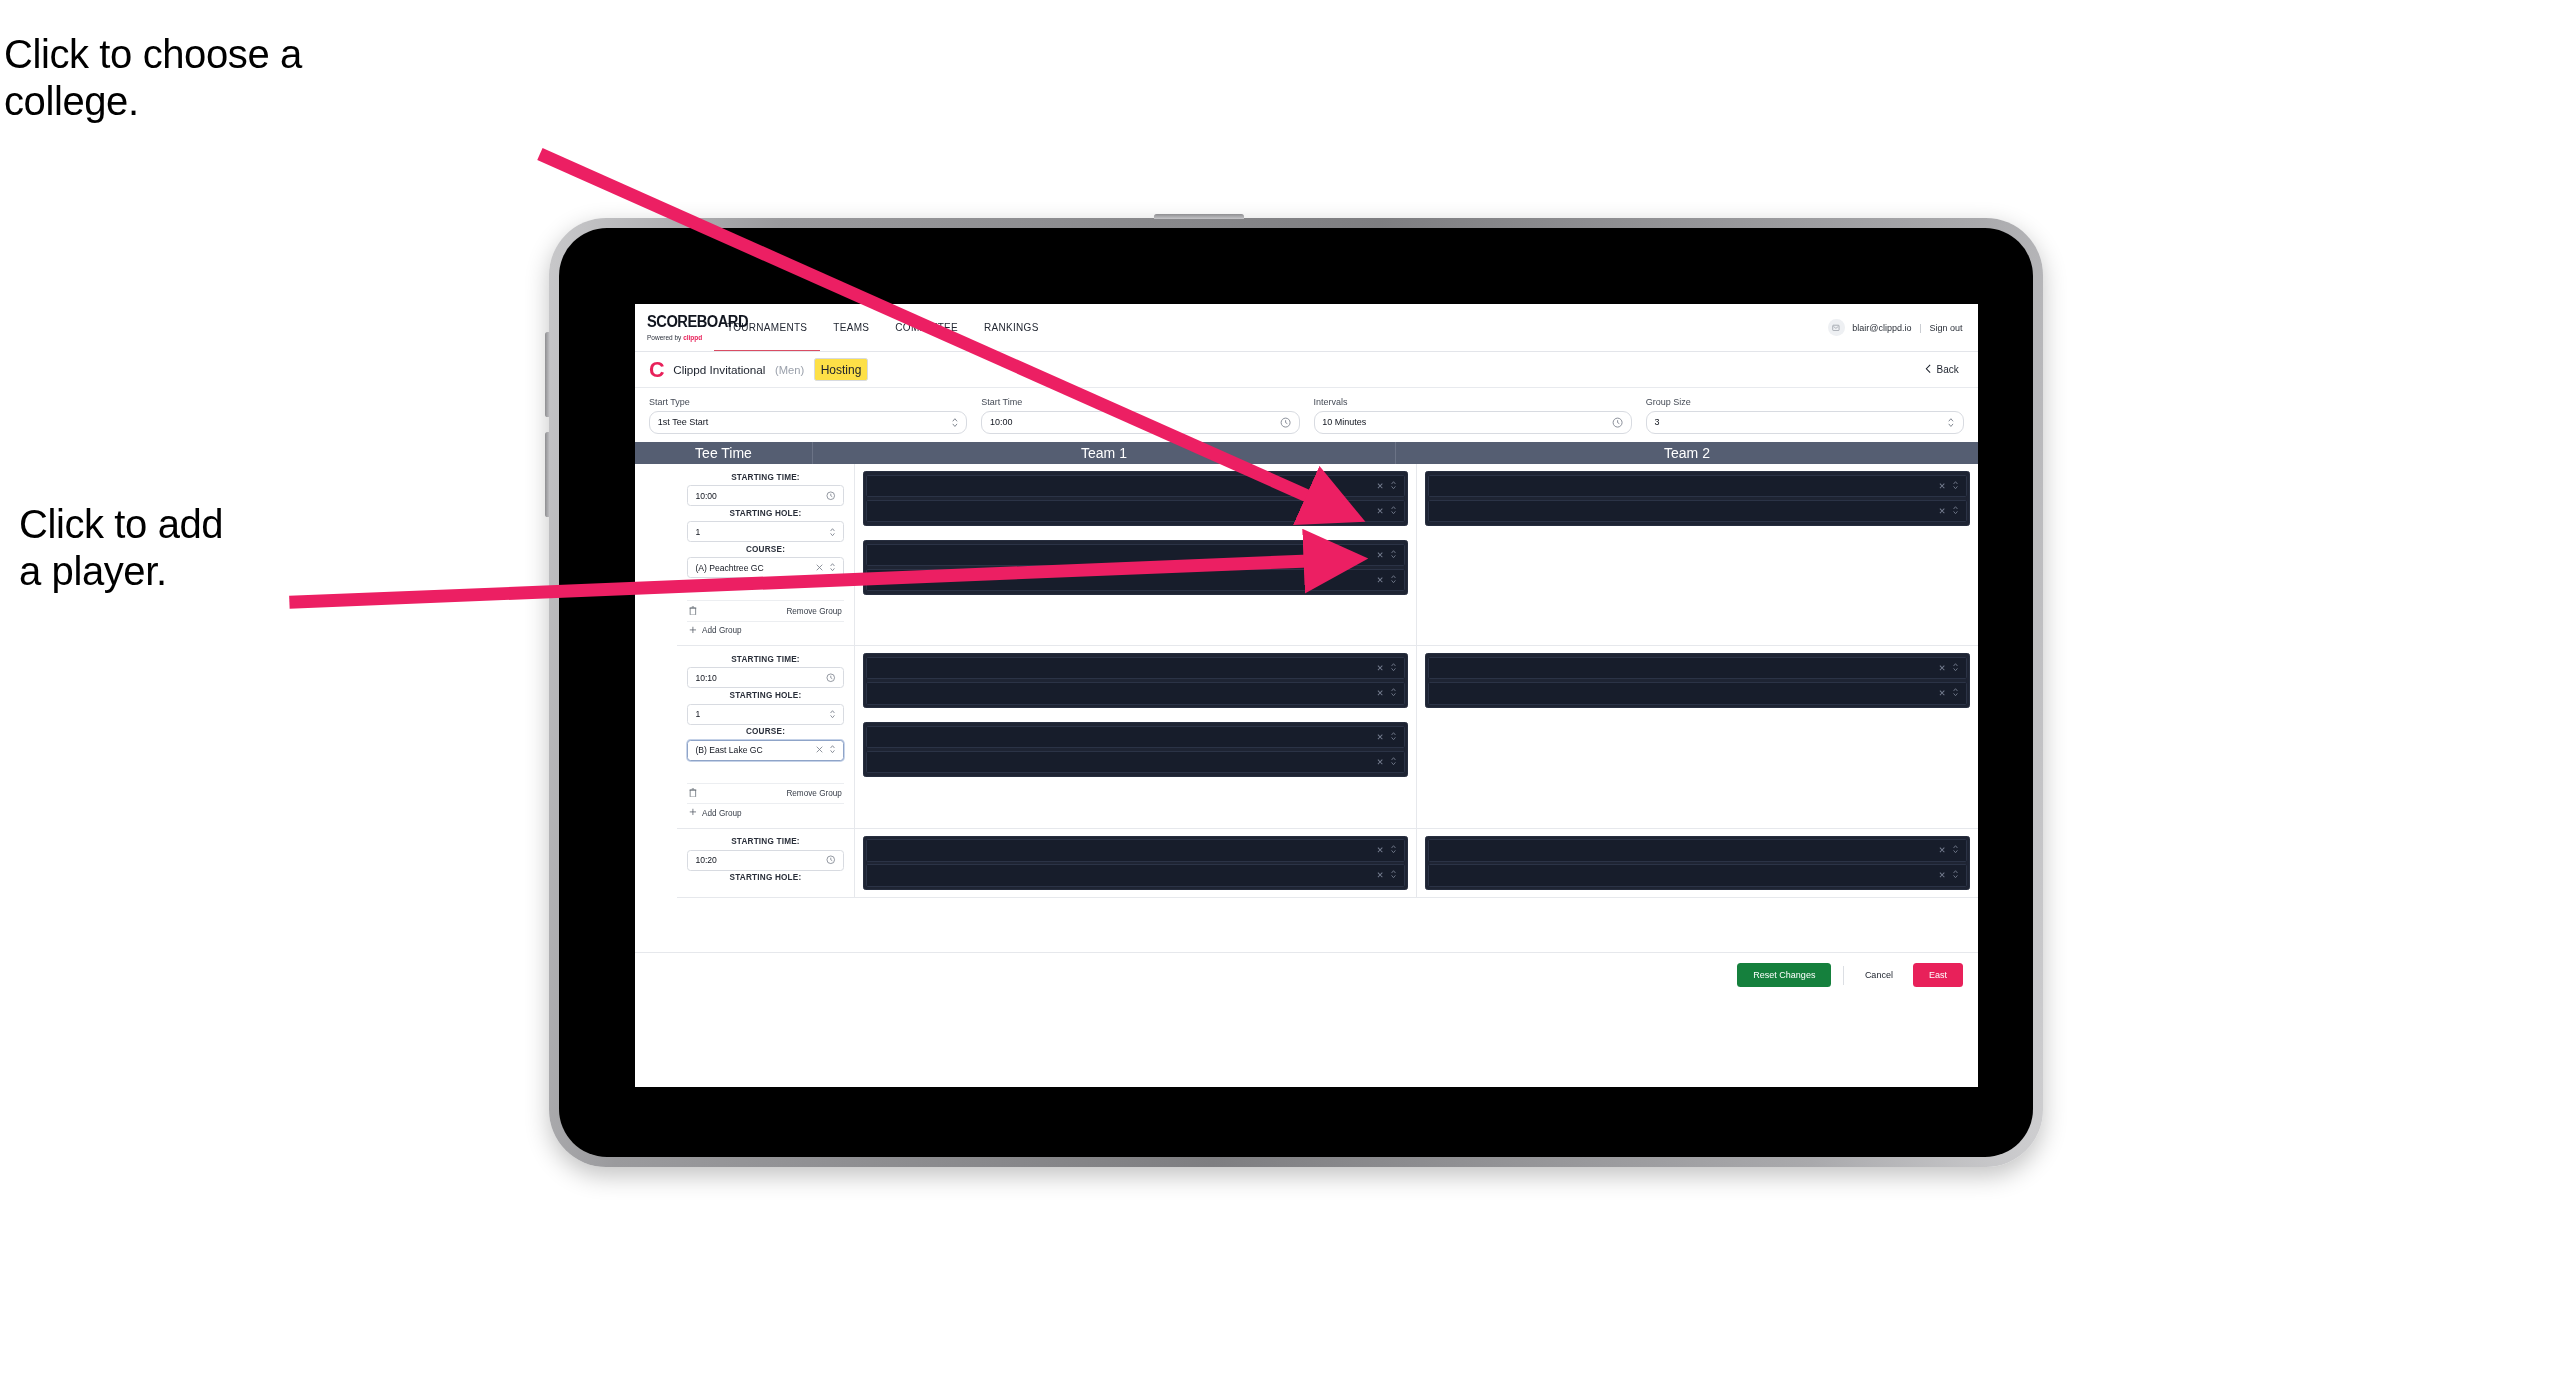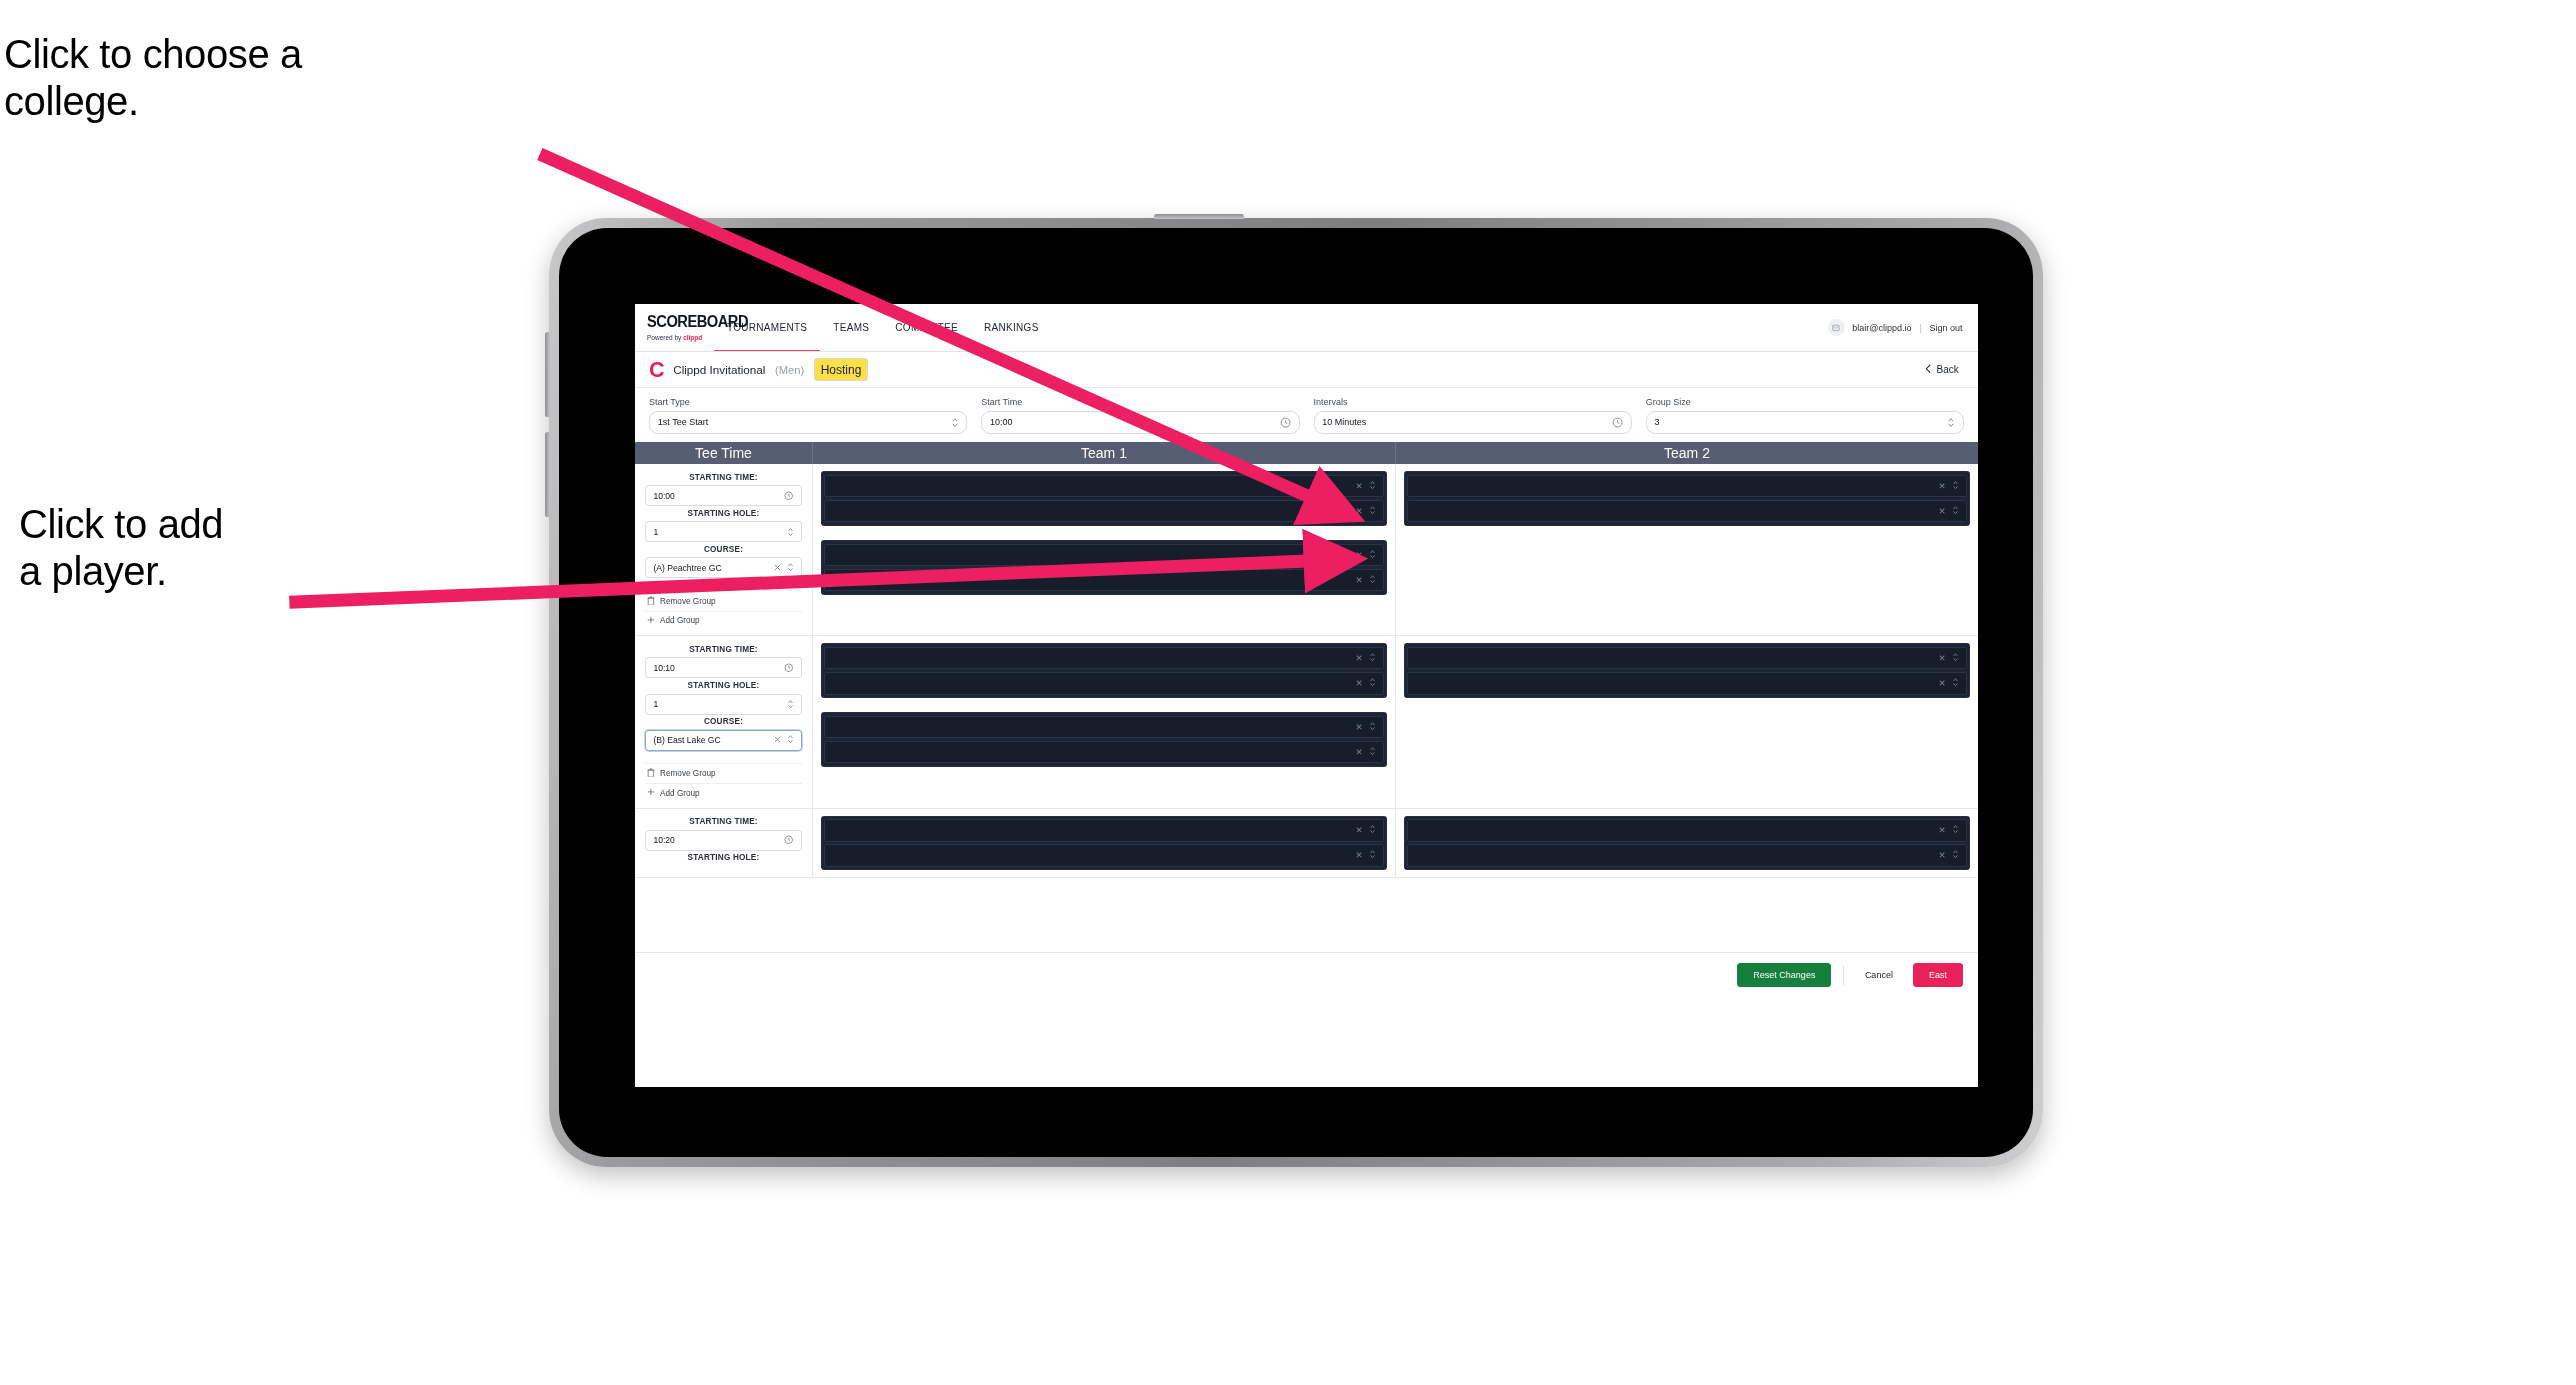--- a/index.html
+++ b/index.html
@@ -144,21 +144,21 @@
   #thead { display:flex; height: 22.5px; background:#555e72; }
   #thead > div {
     display:flex; align-items:center; justify-content:center;
     color:#ffffff; font-size: 14px; font-weight: 400;
   }
   .th-tee { width: 178px; border-right: 0.9px solid #6b7386; }
   .th-team { flex:1; border-right: 0.9px solid #6b7386; }
   .th-team:last-child { border-right: none; }
 
   
-  #tbody { height: 488px; overflow: hidden; background:#fff; }
+  #tbody { height: 488px; overflow: hidden; background:#fff;padding-left:42px; }
   .grow { display:flex; border-bottom: 0.9px solid #e6e8ec; }
   .gcell-tee {
     width: 178px; border-right: 0.9px solid #e6e8ec;
     padding: 6px 10.4px 6px 10.4px; display:flex; flex-direction:column; align-items:center;
   }
   .f-label {
     font-size: 8.2px; font-weight: 700; color:#2a2f3a; letter-spacing:0.2px;
     margin: 2.6px 0 3.5px 0; text-align:center;
   }
   .f-box {
@@ -166,21 +166,21 @@
     display:flex; align-items:center; padding: 0 7px; background:#fff;
     font-size: 8.6px; color:#11151f;
   }
   .f-box.focus { border-color:#8fa4c8; box-shadow: 0 0 0 0.9px #c5d2e8; }
   .f-box .fval { flex:1; }
   .f-box .fic { color:#7b818c; display:flex; align-items:center; gap:5.2px; }
   .grp-action {
     width:100%; display:flex; align-items:center; gap:5.2px;
     font-size: 8.2px; color:#3a404b; padding: 4.3px 1.7px 3.5px 1.7px; cursor:pointer;
   }
-  .grp-action.top { border-top: 0.9px solid #eceef1; margin-top: 12px; }
+  .grp-action.top { border-top: 0.9px solid #eceef1; margin-top: 22px; justify-content: space-between; }
   .grp-action.bot { border-top: 0.9px solid #eceef1; }
 
   .gcell-team { flex:1; border-right: 0.9px solid #e6e8ec; padding: 7px 7.8px; }
   .gcell-team:last-child { border-right: none; }
   .pcard {
     background:#1e2433; border-radius: 2.6px; padding: 2.6px;
     border: 0.9px solid #272e3f;
   }
   .pslot {
     height: 22.5px; background:#171d2b; border:0.9px solid #2b3346;

